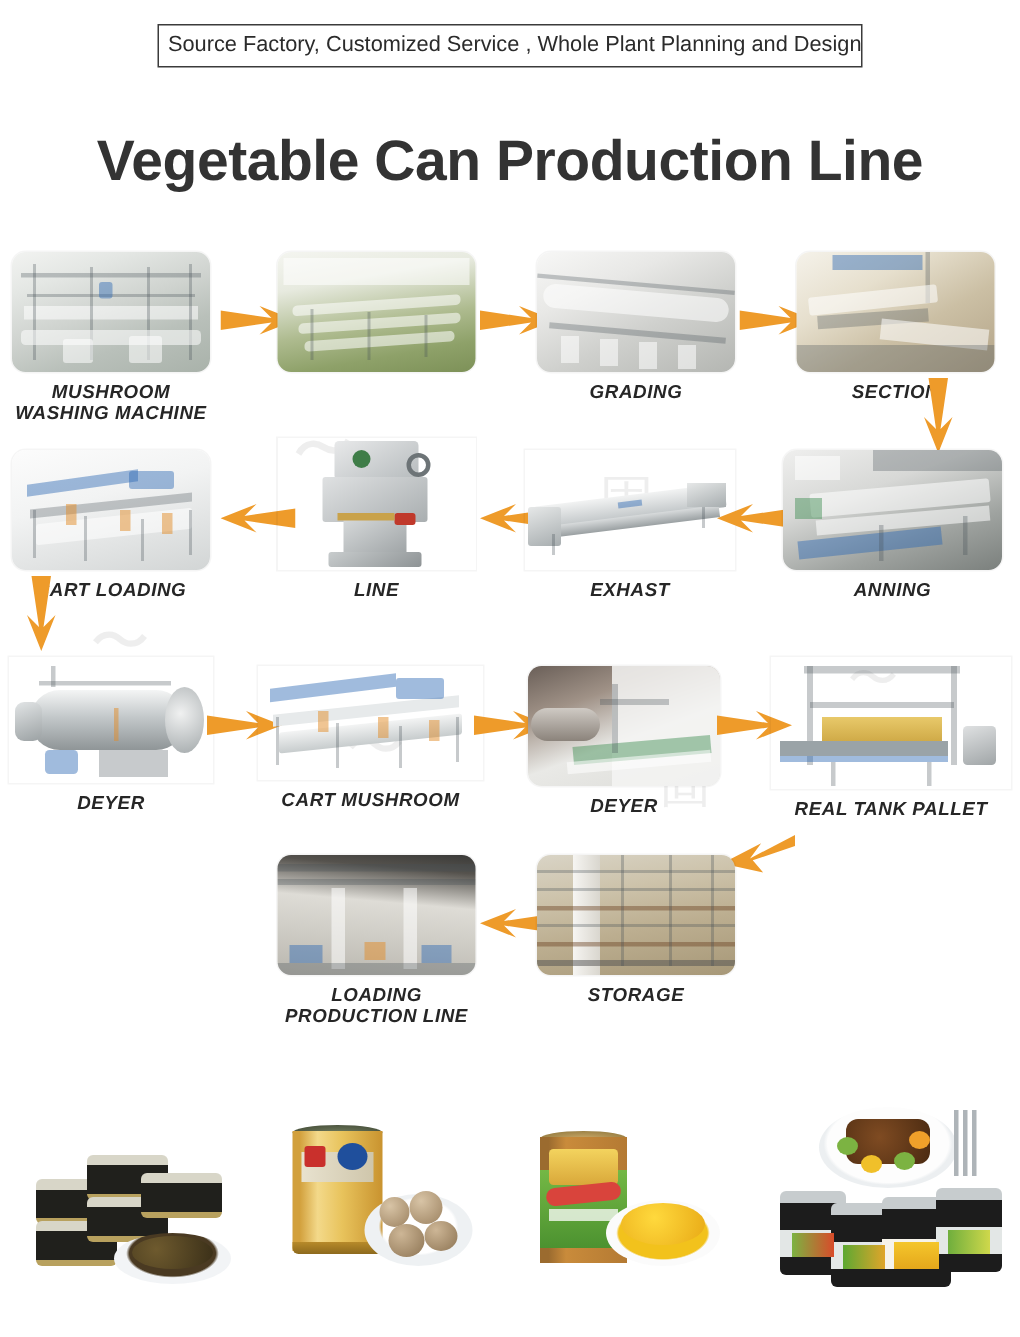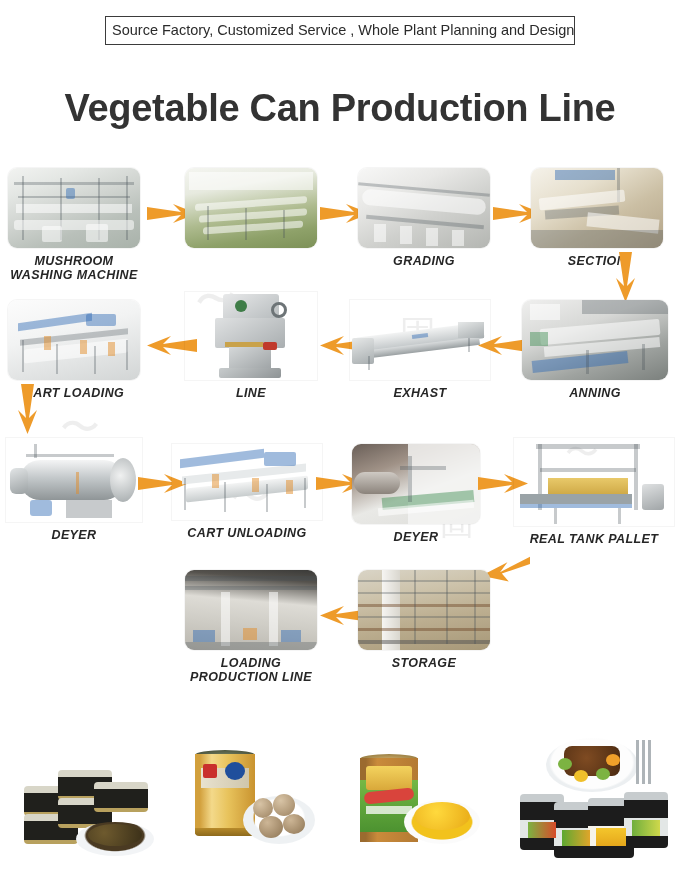--- a/index.html
+++ b/index.html
@@ -340,21 +340,21 @@
         <div class="bar-d" style="left:12px; top:34px; width:2px; height:32px;"></div>
         <div class="bar-d" style="left:52px; top:38px; width:2px; height:30px;"></div>
         <div class="bar-d" style="left:94px; top:40px; width:2px; height:28px;"></div>
         <div class="bar-d" style="left:132px; top:34px; width:2px; height:30px;"></div>
         <div class="bar-o" style="left:40px; top:30px; width:7px; height:14px;"></div>
         <div class="bar-o" style="left:80px; top:34px; width:7px; height:14px;"></div>
         <div class="bar-o" style="left:114px; top:36px; width:7px; height:14px;"></div>
         <div class="bar-b" style="left:92px; top:8px; width:32px; height:14px; border-radius:2px;"></div>
       </div>
     </div>
-    <div class="step-label">CART  UNLOADING</div>
+    <div class="step-label">CART  MUSHROOM</div>
   </div>
 
   <div class="arrow" style="left:316px; top:470px;">
     <svg width="50" height="28" viewBox="0 0 50 28">
         <path d="M0 7 L34 12 L26 4 L50 13.5 L26 23 L34 15 L0 20 Z" fill="#EE9B2A"></path>
       </svg>
   </div>
 
   <div class="step" style="left:352px; top:444px; width:128px;">
     <div class="thumb" style="width:128px; height:80px; background:linear-gradient(160deg,#6a5f58 0%,#a09287 28%,#e9e9e6 58%,#dcdcd8 100%);">

